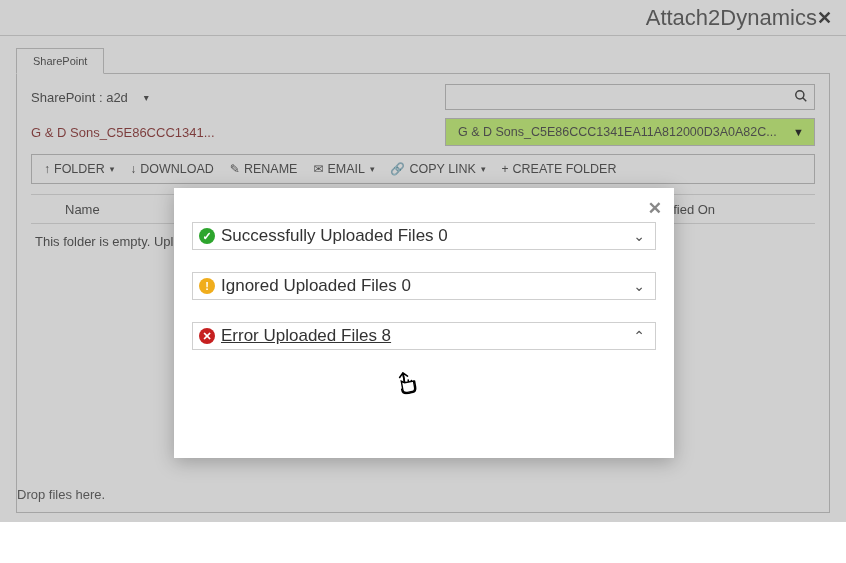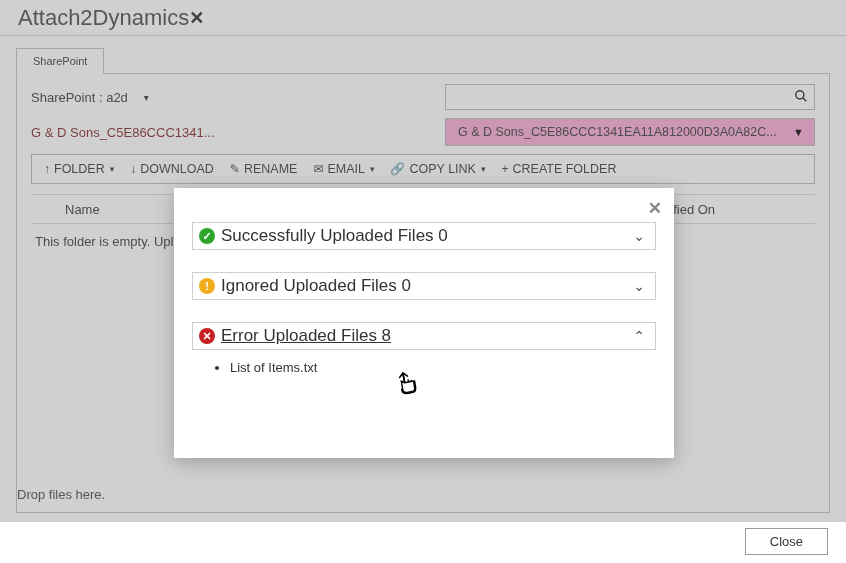--- a/index.html
+++ b/index.html
@@ -15,21 +15,21 @@
   }
   .window {
     width: 846px;
     height: 563px;
     position: relative;
   }
   .topbar {
     height: 36px;
     display: flex;
     align-items: center;
-    justify-content: flex-start;
+    justify-content: flex-end;
     padding: 0 14px 0 18px;
     border-bottom: 1px solid #d0d0d0;
   }
   .app-title {
     font-size: 22px;
     font-weight: 300;
     color: #444;
   }
   .global-close {
     font-size: 18px;
@@ -101,21 +101,21 @@
   .breadcrumb-link {
     color: #7f1d1d;
     font-size: 13px;
     text-decoration: none;
     cursor: pointer;
   }
   .path-select {
     width: 370px;
     height: 28px;
     border: 1px solid #b5b5b5;
-    background: #f9a8d4;
+    background: #bef264;
     display: flex;
     align-items: center;
     padding: 0 10px 0 12px;
     justify-content: space-between;
     font-size: 12.5px;
     color: #333;
   }
   .path-caret {
     font-size: 11px;
     color: #000;
@@ -333,23 +333,20 @@
         <div class="col-check"></div>
         <div class="col-name">Name</div>
         <div class="col-mod">Modified On</div>
       </div>
       <div class="empty-msg">This folder is empty. Uplo</div>
 
       <div class="drop-hint">Drop files here.</div>
     </div>
   </div>
 
-  <div class="footer">
-    <button class="close-btn">Close</button>
-  </div>
 
   <div class="overlay"></div>
 
   <div class="modal">
     <div class="modal-close">✕</div>
 
     <div class="section">
       <div class="sec-header">
         <span class="badge ok">✓</span>
         <span class="sec-label">Successfully Uploaded Files 0</span>
@@ -364,23 +361,20 @@
         <span class="chev">⌄</span>
       </div>
     </div>
 
     <div class="section">
       <div class="sec-header err">
         <span class="badge err">✕</span>
         <span class="sec-label"> Error Uploaded Files 8</span>
         <span class="chev">⌃</span>
       </div>
-      <ul class="file-list">
-        <li>List of Items.txt</li>
-      </ul>
     </div>
   </div>
 
   <div class="cursor">
     <svg width="22" height="24" viewBox="0 0 22 24">
       <path d="M7 2 L7 18 M7 2 L3 6 M7 2 L11 6 M3 18 Q3 23 8 23 L13 23 Q17 23 17 18 L17 12 M7 12 L7 9 M11 12 L11 10 M14 12 L14 11" stroke="#000" stroke-width="1.6" fill="none" stroke-linecap="round"></path>
       <path d="M4 10 L4 19 Q4 22 8 22 L13 22 Q16 22 16 18 L16 12 L7 12 Z" fill="#fff" stroke="#000" stroke-width="1.4"></path>
       <path d="M7 3 L7 12" stroke="#000" stroke-width="1.6" fill="none"></path>
     </svg>
   </div>

